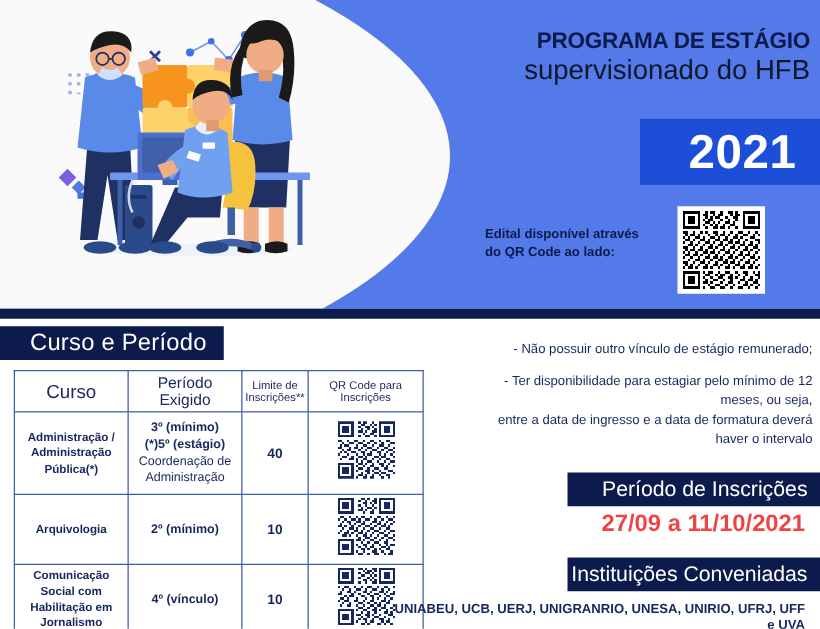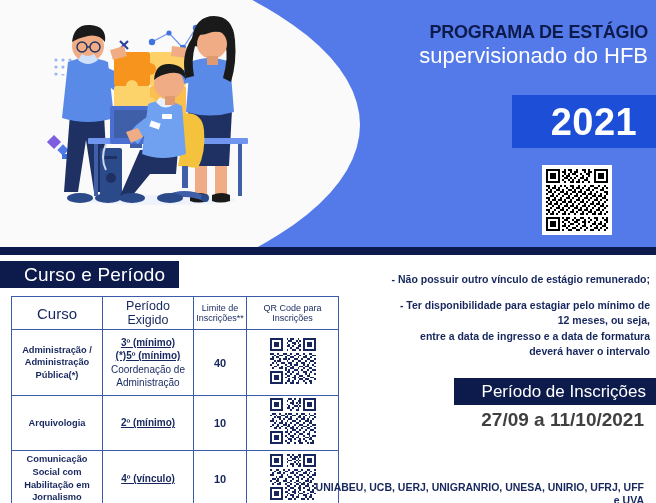--- a/index.html
+++ b/index.html
@@ -40,21 +40,21 @@
   .headline{
     position:absolute;left:352px;top:22px;width:296px;
     text-align:right;
   }
   .headline .l1{
     font-size:18px;font-weight:bold;color:#0d1b4c;
     letter-spacing:-0.2px;line-height:1.12;
     white-space:nowrap;
   }
   .headline .l2{
-    font-size:22px;font-weight:normal;color:#ffffff;
+    font-size:22px;font-weight:normal;color:#0f172a;
     line-height:1.2;margin-top:1px;white-space:nowrap;
   }
   .year-box{
     position:absolute;left:512px;top:95px;width:164px;height:53px;
     background:#1d4ed8;
     display:flex;align-items:center;justify-content:center;
   }
   .year-box span{
     color:#ffffff;font-size:38px;font-weight:bold;letter-spacing:0.5px;
     line-height:1;
@@ -97,48 +97,48 @@
     padding:2px 2px;
   }
   table.courses th{font-weight:normal;margin-top:18px;}
   th.c1{width:86px;font-size:15px;}
   th.c2{width:86px;font-size:12.5px;}
   th.c3{width:48px;font-size:9px;line-height:1.15;}
   th.c4{width:87px;font-size:9px;line-height:1.15;}
   table.courses thead tr{height:30px;}
   td.course{font-size:9.3px;font-weight:bold;line-height:1.35;}
   td.period{font-size:10px;line-height:1.35;}
-  td.period b{font-weight:bold;text-decoration:underline;}
+  td.period b{font-weight:bold;}
   td.limit{font-size:11px;font-weight:bold;}
   td.qr{padding:3px;}
   td.qr .qrbox{display:inline-block;width:46px;height:46px;}
   tr.r1{height:66px;}
   tr.r2{height:44px;}
   tr.r3{height:56px;}
 
   
   .req{
     position:absolute;left:352px;top:272px;width:298px;
-    color:#17275e;font-size:10.5px;font-weight:bold;line-height:1.45;
+    color:#17275e;font-size:10.5px;font-weight:normal;line-height:1.45;
     text-align:right;
   }
   .req .p2{margin-top:11px;margin-left:44px;}
 
   .band{
     position:absolute;background:#0d1b4c;
     display:flex;align-items:center;justify-content:flex-end;
     padding-right:10px;box-sizing:border-box;
   }
   .band span{color:#ffffff;font-size:17px;line-height:1;}
   .band-periodo{left:454px;top:378px;width:202px;height:27px;}
   .band-inst{left:454px;top:446px;width:202px;height:27px;}
 
   .dates{
     position:absolute;left:352px;top:410px;width:298px;
-    text-align:right;color:#404040;
+    text-align:right;color:#ef4444;
     font-size:19px;font-weight:bold;line-height:1;
     padding-right:6px;box-sizing:border-box;
   }
   .inst-list{
     position:absolute;left:312px;top:481px;width:338px;
     text-align:right;color:#17275e;
     font-size:10.5px;font-weight:bold;line-height:1.2;
     padding-right:6px;box-sizing:border-box;
   }
 </style>
@@ -290,20 +290,24 @@
 
     <div class="headline">
       <div class="l1">PROGRAMA DE ESTÁGIO</div>
       <div class="l2">supervisionado do HFB</div>
     </div>
 
     <div class="year-box">
       <span>2021</span>
     </div>
 
+    <div class="edital-txt">
+      <div>Edital disponível através</div>
+      <div class="l2">do QR Code ao lado:</div>
+    </div>
 
     <div class="qr-top">
       <svg width="66" height="66" viewBox="0 0 33 33" shape-rendering="crispEdges">
         <rect width="33" height="33" fill="#fff"></rect>
         <g fill="#000">
           <rect x="1" y="1" width="7" height="7"></rect>
             <rect x="2" y="2" width="5" height="5" fill="#fff"></rect>
             <rect x="3" y="3" width="3" height="3"></rect>
           <rect x="25" y="1" width="7" height="7"></rect>
             <rect x="26" y="2" width="5" height="5" fill="#fff"></rect>
@@ -583,21 +587,21 @@
     <tbody>
 
       <tr class="r1">
         <td class="course">
           <div>Administração /</div>
           <div>Administração</div>
           <div>Pública(*)</div>
         </td>
         <td class="period">
           <div><b>3º (mínimo)</b></div>
-          <div><b>(*)5º (mínimo)</b></div>
+          <div><b>(*)5º (estágio)</b></div>
           <div>Coordenação de</div>
           <div>Administração</div>
         </td>
         <td class="limit">40</td>
         <td class="qr">
           <span class="qrbox">
             <svg width="46" height="46" viewBox="0 0 25 25" shape-rendering="crispEdges">
               <rect width="25" height="25" fill="#fff"></rect>
               <g fill="#17275e">
                 <rect x="0" y="0" width="7" height="7"></rect>
@@ -1067,15 +1071,18 @@
       <div>- Ter disponibilidade para estagiar pelo mínimo de 12 meses, ou seja,</div>
       <div>entre a data de ingresso e a data de formatura deverá haver o intervalo</div>
     </div>
   </div>
 
   <div class="band band-periodo">
     <span>Período de Inscrições</span>
   </div>
   <div class="dates">27/09 a 11/10/2021</div>
 
+  <div class="band band-inst">
+    <span>Instituições Conveniadas</span>
+  </div>
   <div class="inst-list">UNIABEU, UCB, UERJ, UNIGRANRIO, UNESA, UNIRIO, UFRJ, UFF e UVA</div>
 
 </div>
 
 </body></html>

